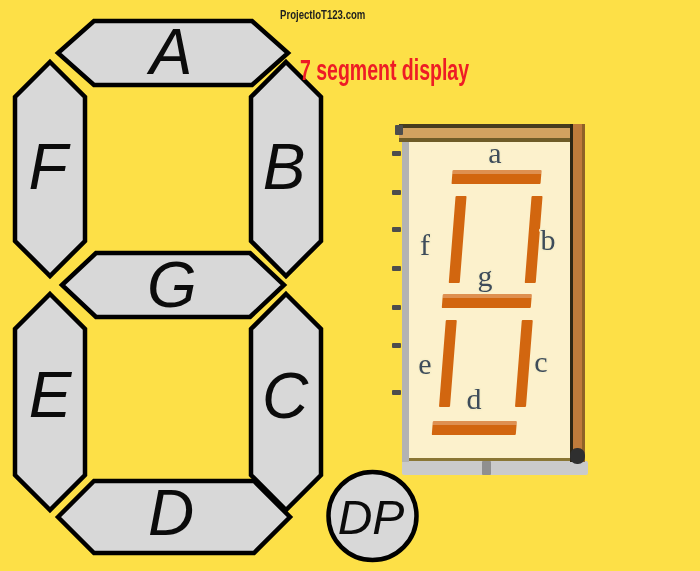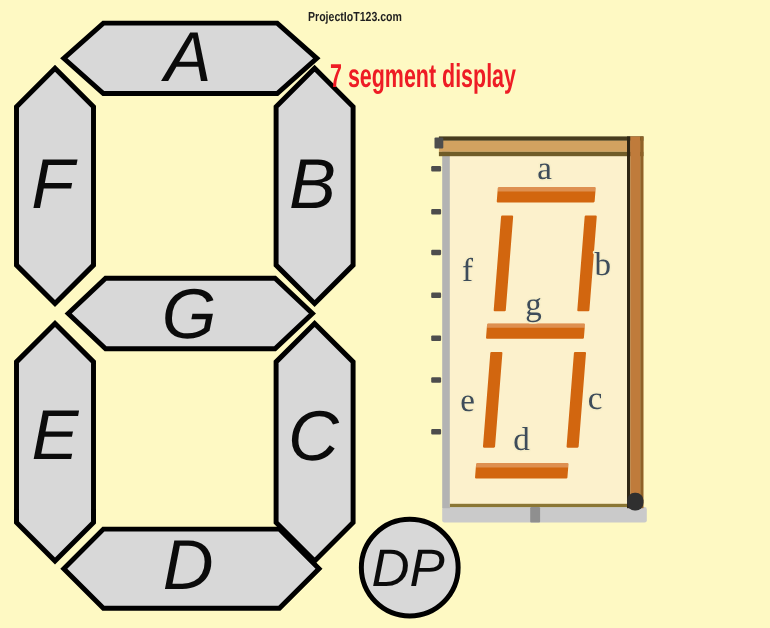--- a/index.html
+++ b/index.html
@@ -1,16 +1,16 @@
 <!DOCTYPE html>
 <html><head>
 <meta charset="utf-8">
 <style>
   html,body{margin:0;padding:0;background:#ffffff;}
-  .stage{position:relative;width:700px;height:571px;background:#fef9c3;overflow:hidden;
+  .stage{position:relative;width:700px;height:571px;background:#fde047;overflow:hidden;
          font-family:"Liberation Sans",sans-serif;}
   .watermark{position:absolute;left:280px;top:9px;font-size:12px;font-weight:bold;
              color:#1f1f1f;white-space:nowrap;transform:scaleX(0.8);transform-origin:left top;
              line-height:1;}
   .heading{position:absolute;left:300px;top:56px;font-size:30px;font-weight:bold;
            color:#ee1c25;white-space:nowrap;transform:scaleX(0.65);transform-origin:left top;
            line-height:0.9;z-index:3;}
   .diagram-svg{position:absolute;left:0;top:0;z-index:1;}
   .component-svg{position:absolute;left:385px;top:118px;z-index:2;}
   .seg{stroke:#000000;stroke-width:4.5;stroke-linejoin:miter;}

